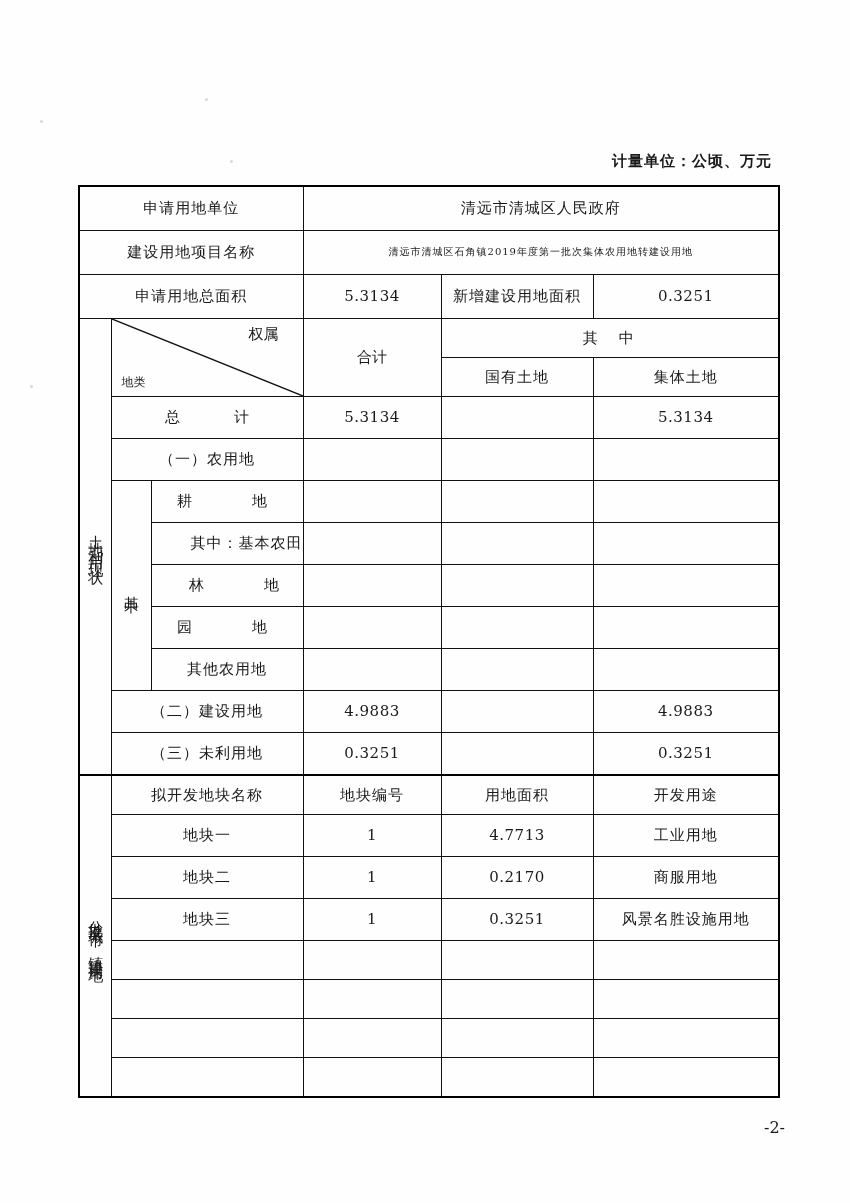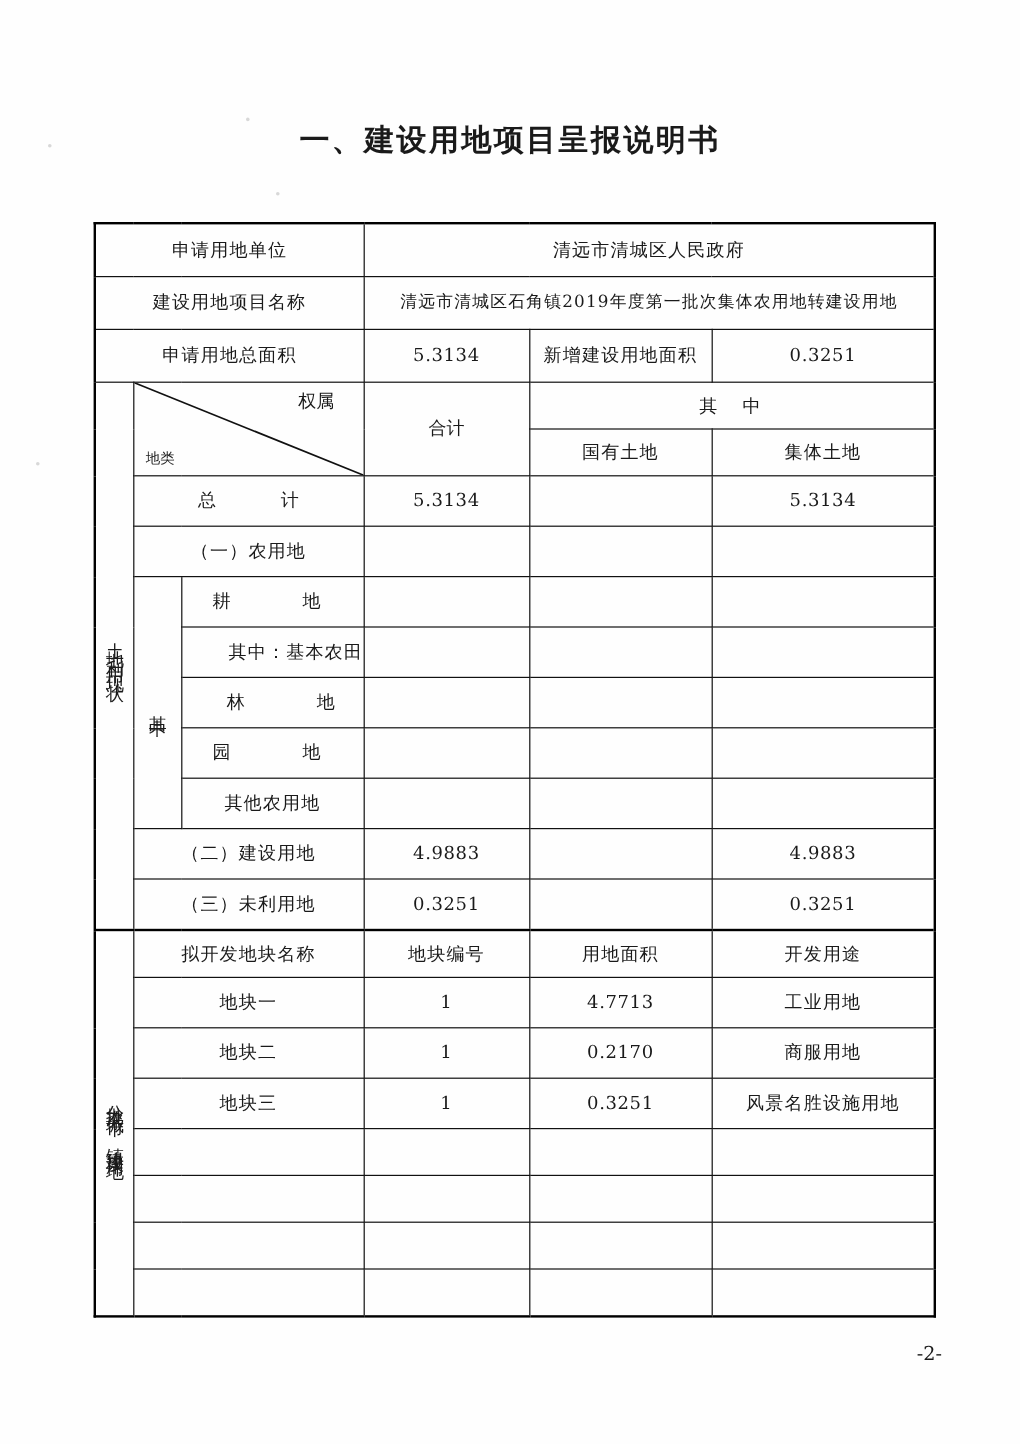--- a/index.html
+++ b/index.html
@@ -151,42 +151,42 @@
 </head>
 <body>
 
 <div class="page">
 
   <div class="faint-dot" style="left:40px;  top:120px;"></div>
   <div class="faint-dot" style="left:205px; top:98px;"></div>
   <div class="faint-dot" style="left:30px;  top:385px;"></div>
   <div class="faint-dot" style="left:230px; top:160px;"></div>
 
-  <div class="doc-title">一、建设用地项目呈报说明书</div>
+  <div class="unit-line">计量单位：公顷、万元</div>
 
   <div class="tbl-wrap">
     <table class="form">
       <colgroup>
         <col style="width:32px">
         <col style="width:40px">
         <col style="width:152px">
         <col style="width:138px">
         <col style="width:152px">
         <col style="width:186px">
       </colgroup>
       <tbody>
 
         <tr>
           <td class="outer-l outer-t r-tall cn" colspan="3">申请用地单位</td>
           <td class="outer-t outer-r r-tall cn" colspan="3">清远市清城区人民政府</td>
         </tr>
 
         <tr>
           <td class="outer-l r-tall cn" colspan="3">建设用地项目名称</td>
-          <td class="outer-r r-tall cn" colspan="3" style="font-size:14px;margin-left:43px;">清远市清城区石角镇2019年度第一批次集体农用地转建设用地</td>
+          <td class="outer-r r-tall cn" colspan="3" style="font-size:10px;margin-left:43px;">清远市清城区石角镇2019年度第一批次集体农用地转建设用地</td>
         </tr>
 
         <tr>
           <td class="outer-l r-tall cn" colspan="3">申请用地总面积</td>
           <td class="r-tall num">5.3134</td>
           <td class="r-tall cn">新增建设用地面积</td>
           <td class="outer-r r-tall num">0.3251</td>
         </tr>
 
         <tr>

